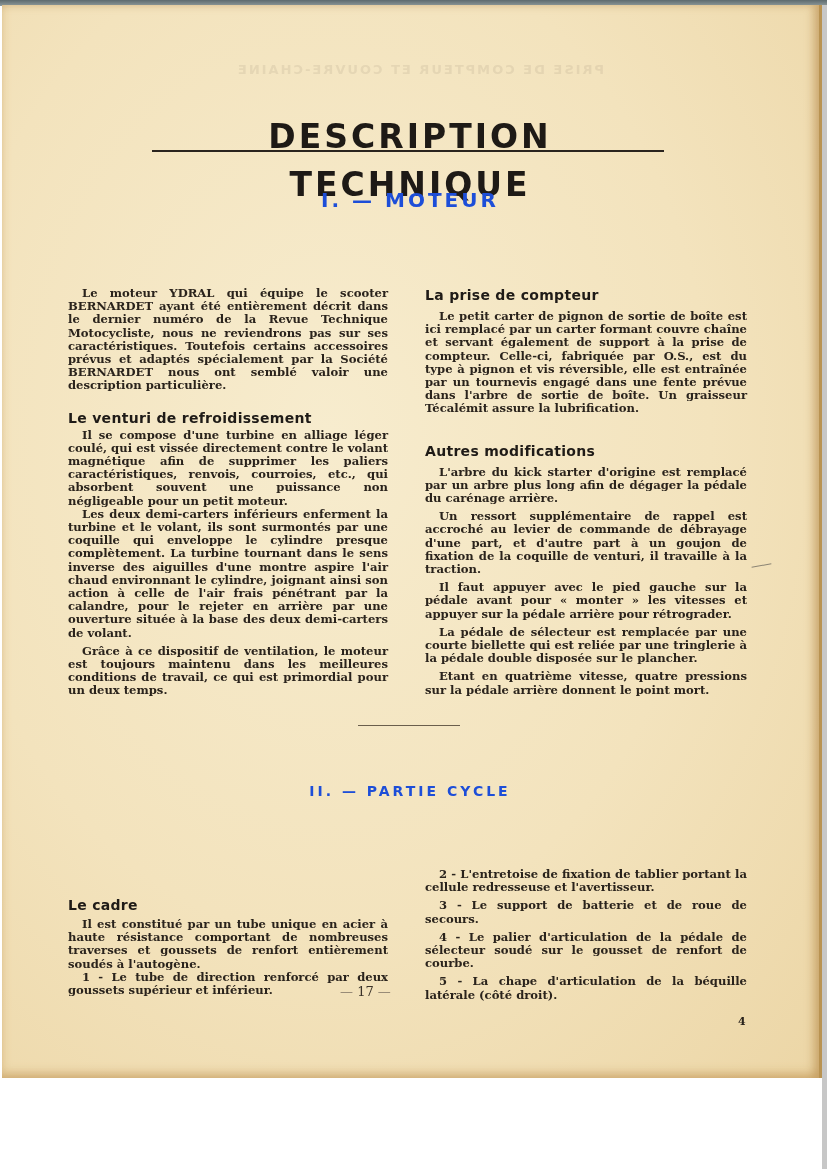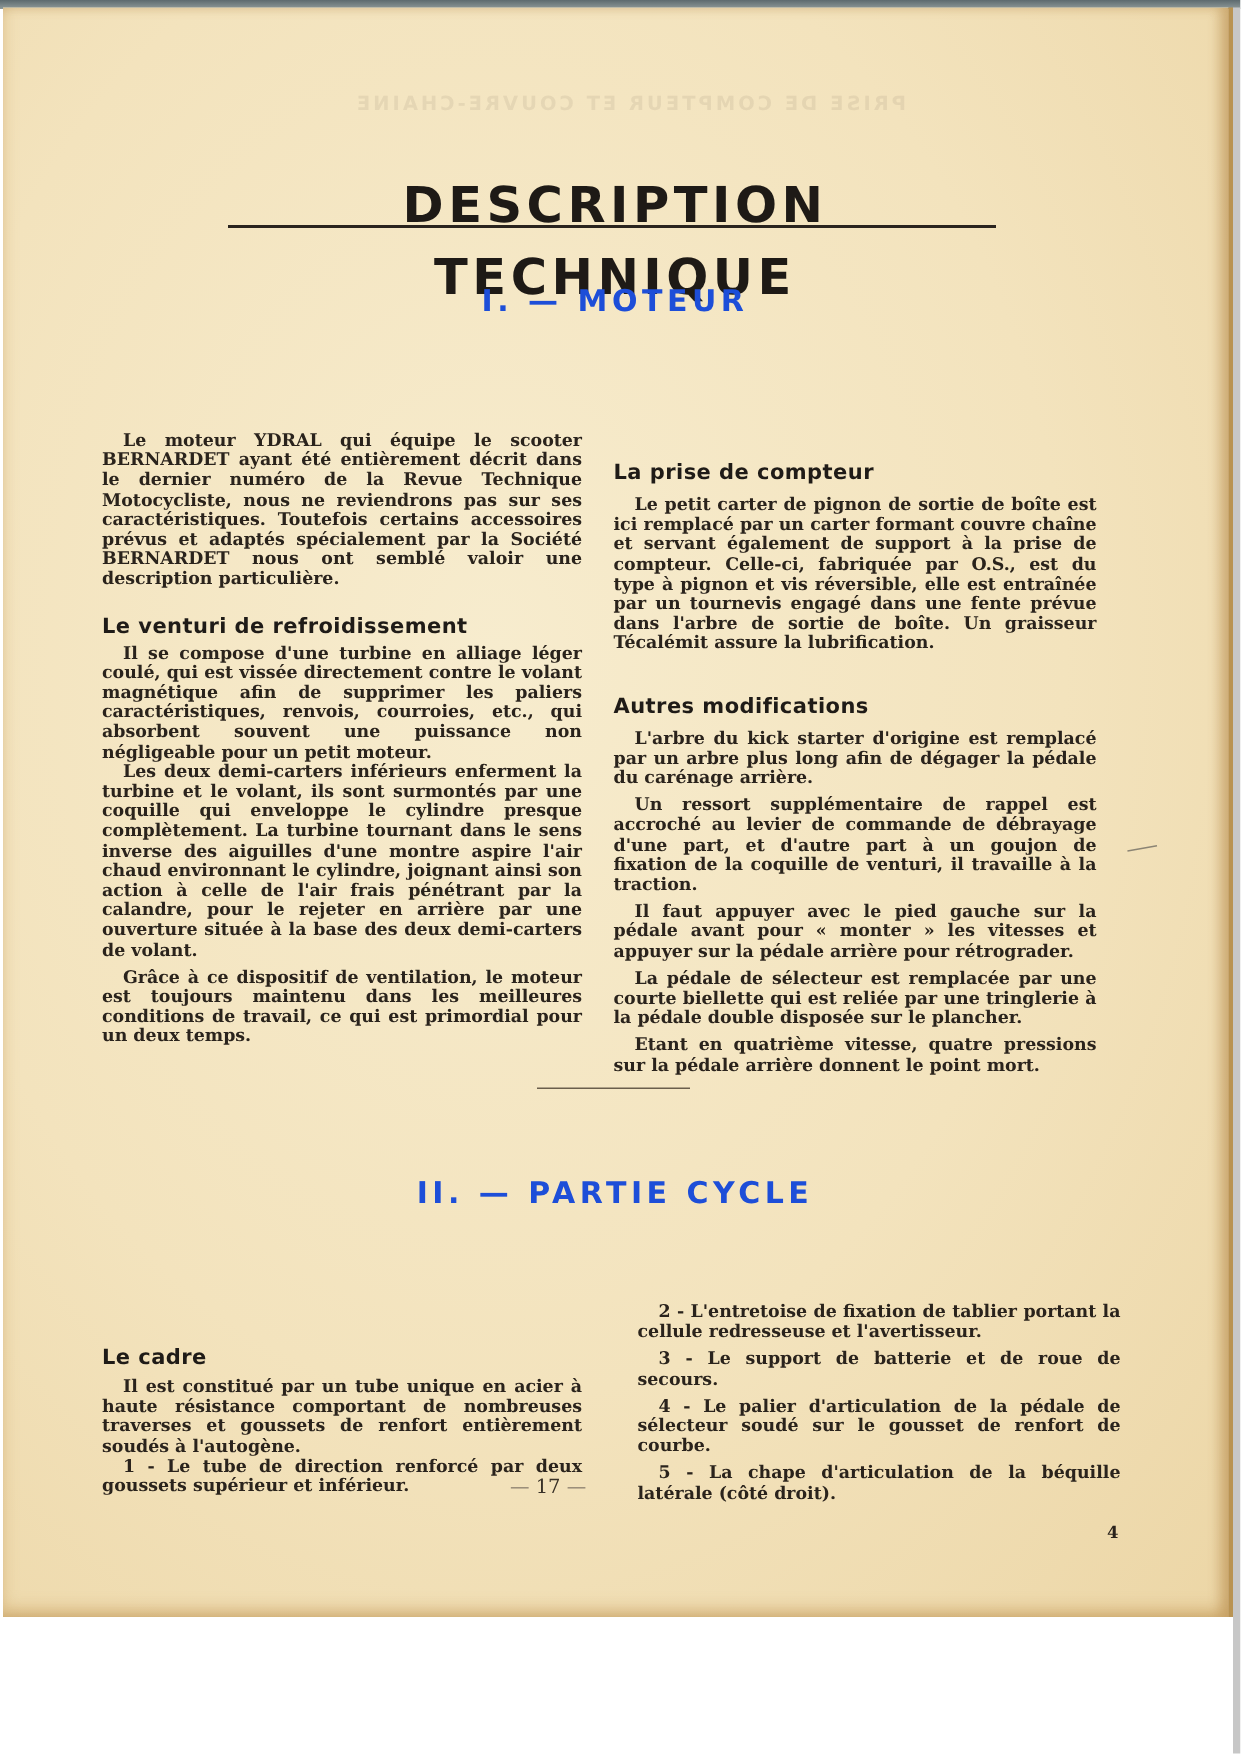--- a/index.html
+++ b/index.html
@@ -34,33 +34,33 @@
       letter-spacing: 3px; color: #1e1a16; line-height: 48px;
     }
     .main-title-rule {
       position: absolute; left: 152px; top: 150px; width: 512px; height: 2px; background: #2a241e;
     }
     .section-heading {
       position: absolute; text-align: center;
       font-family: "DejaVu Sans", sans-serif; font-weight: bold; color: #1d4ed8;
     }
     .sec1 { left: 250px; top: 188px; width: 320px; font-size: 20px; letter-spacing: 3px; }
-    .sec2 { left: 200px; top: 783px; width: 420px; font-size: 20px; letter-spacing: 3px; }
+    .sec2 { left: 200px; top: 783px; width: 420px; font-size: 14px; letter-spacing: 3px; }
     .col {
       position: absolute; color: #2a231c; font-size: 11.6px; line-height: 13.2px;
       font-weight: bold; text-align: justify;
     }
     .col p { margin: 0 0 0 0; text-indent: 14px; }
     .col p.gap { margin-top: 5px; }
     .col h3 {
       margin: 0; font-family: "DejaVu Sans", sans-serif; font-size: 14px;
       font-weight: bold; color: #1f1b17; letter-spacing: 0.3px; line-height: 18px;
     }
     .c1 { left: 68px; top: 287px; width: 320px; }
-    .c2 { left: 409px; top: 286px; width: 322px; margin-top: 20px; }
+    .c2 { left: 425px; top: 286px; width: 322px; }
     .c3 { left: 68px; top: 896px; width: 320px; }
     .c4 { left: 425px; top: 868px; width: 322px; }
     .h-venturi { margin-top: 16px !important; margin-bottom: 2px !important; }
     .h-autres { margin-top: 26px !important; margin-bottom: 6px !important; }
     .h-prise { margin-bottom: 6px !important; }
     .h-cadre { margin-bottom: 4px !important; }
     .divider {
       position: absolute; left: 358px; top: 725px; width: 102px; height: 1px; background: #6a5e4c;
     }
     .page-number {

